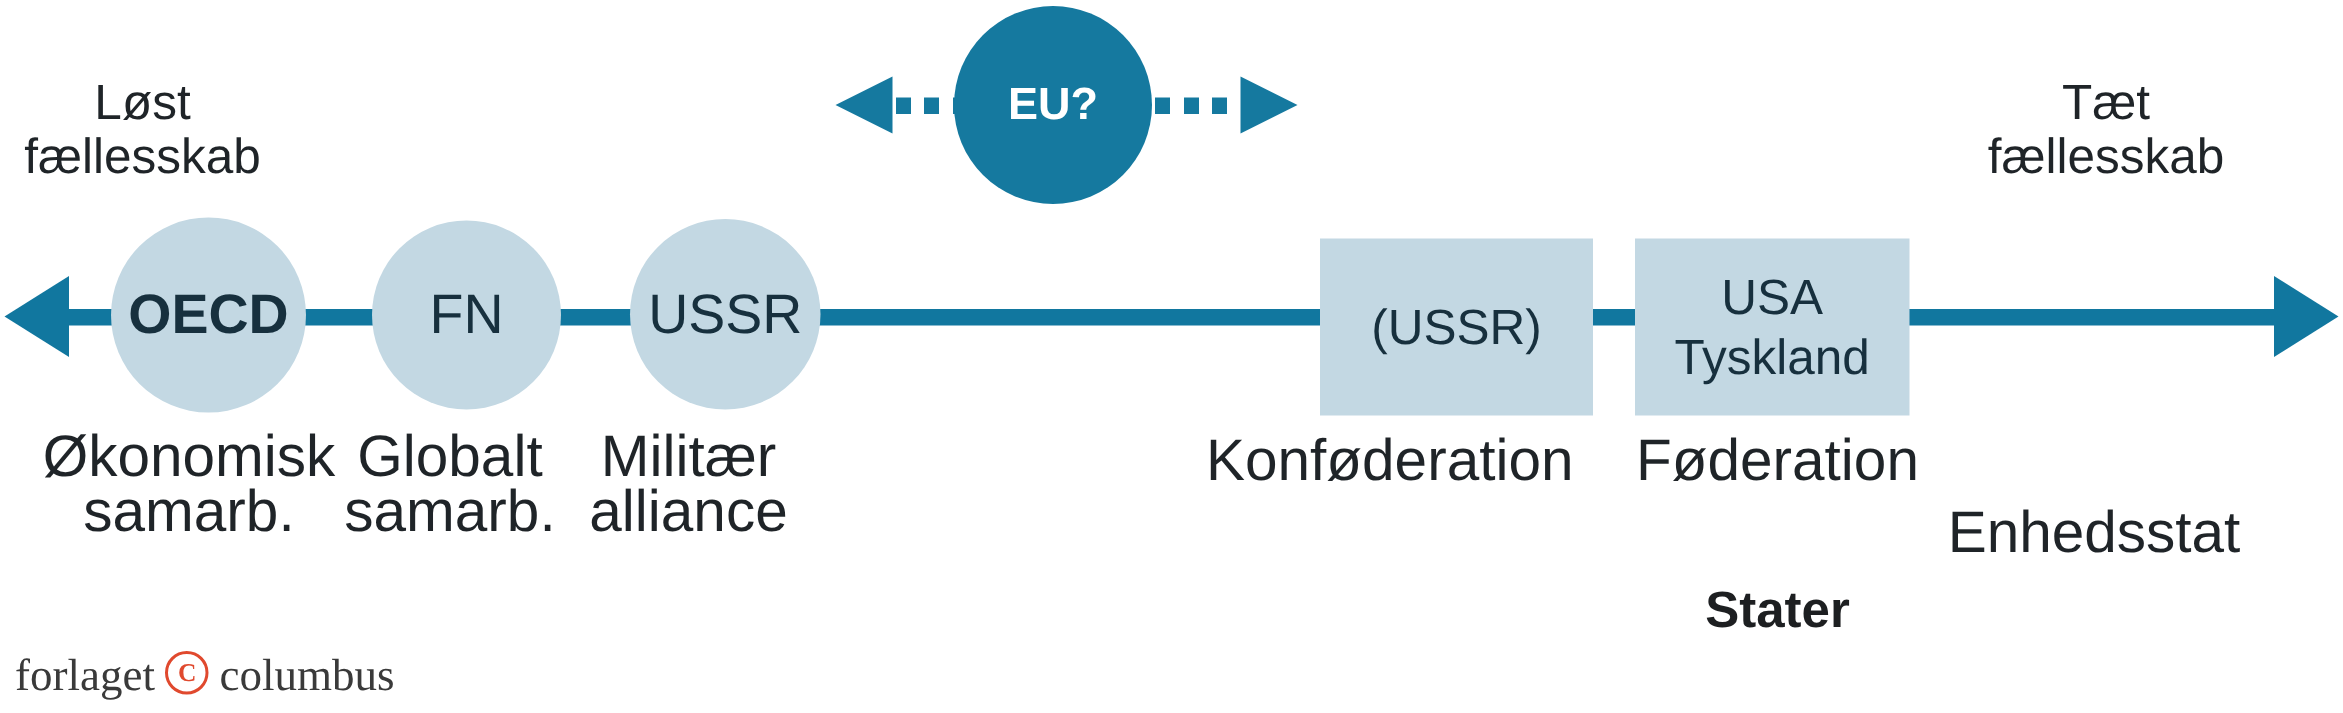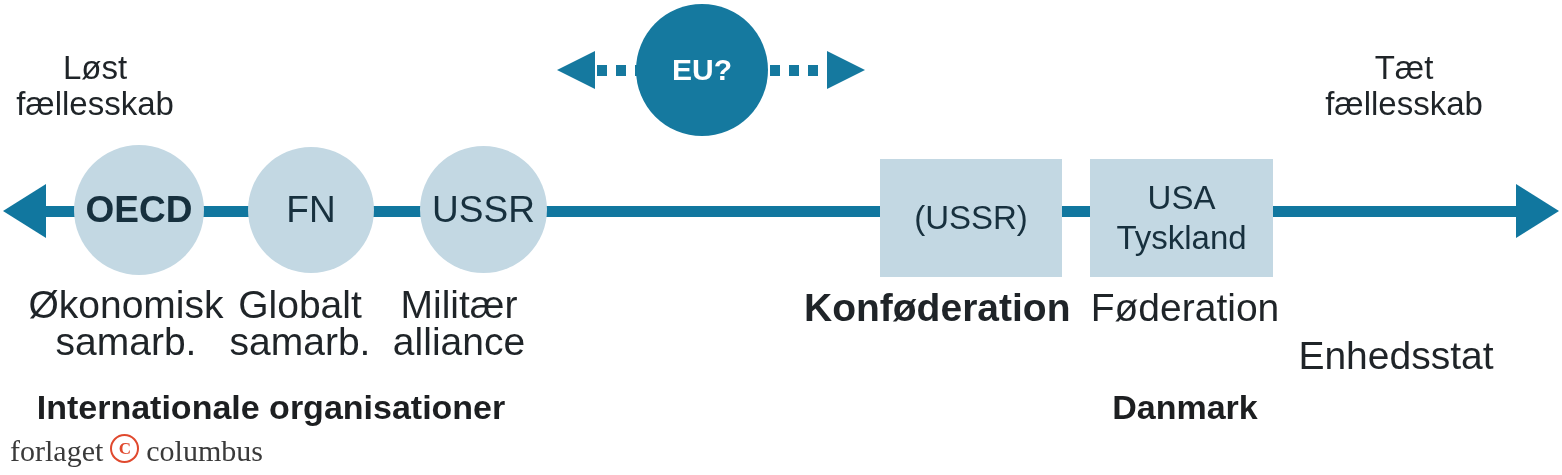--- a/index.html
+++ b/index.html
@@ -102,21 +102,21 @@
   
   .desc {
     width: 220px;
     text-align: center;
     font-size: 39px; line-height: 37px;
     color: #1f2428;
   }
   .desc.d0 { left: 16px;  top: 286px; }
   .desc.d1 { left: 190px; top: 286px; }
   .desc.d2 { left: 349px; top: 286px; }
-  .desc.d3 { left: 804px;  top: 289px; font-weight: bold; }
+  .desc.d3 { left: 804px;  top: 289px; }
   .desc.d4 { left: 1075px; top: 289px; }
   .desc.d5 { left: 1286px; top: 289px; margin-top: 48px; }
 
   
   .group-heading {
     font-weight: bold;
     font-size: 34px;
     color: #1d1f21;
     text-align: center;
   }
@@ -172,22 +172,21 @@
 samarb.</div>
   <div class="abs desc d1 pre">Globalt
 samarb.</div>
   <div class="abs desc d2 pre">Militær
 alliance</div>
 
   <div class="abs desc d3">Konføderation</div>
   <div class="abs desc d4">Føderation</div>
   <div class="abs desc d5">Enhedsstat</div>
 
-  <div class="abs group-heading orgs">Internationale organisationer</div>
-  <div class="abs group-heading states">Danmark</div>
+  <div class="abs group-heading states">Stater</div>
 
   <div class="abs footer">
     <span>forlaget</span>
     <span class="copyright-badge">C</span>
     <span>columbus</span>
   </div>
 
 </div>
 
 </body></html>

